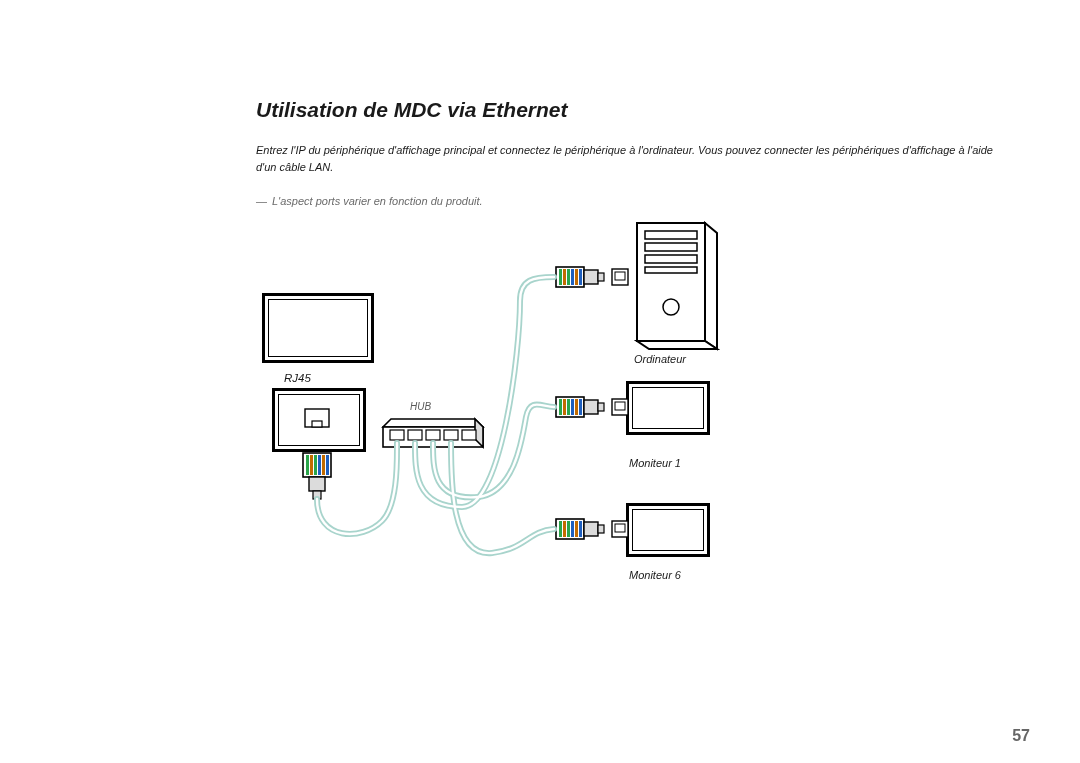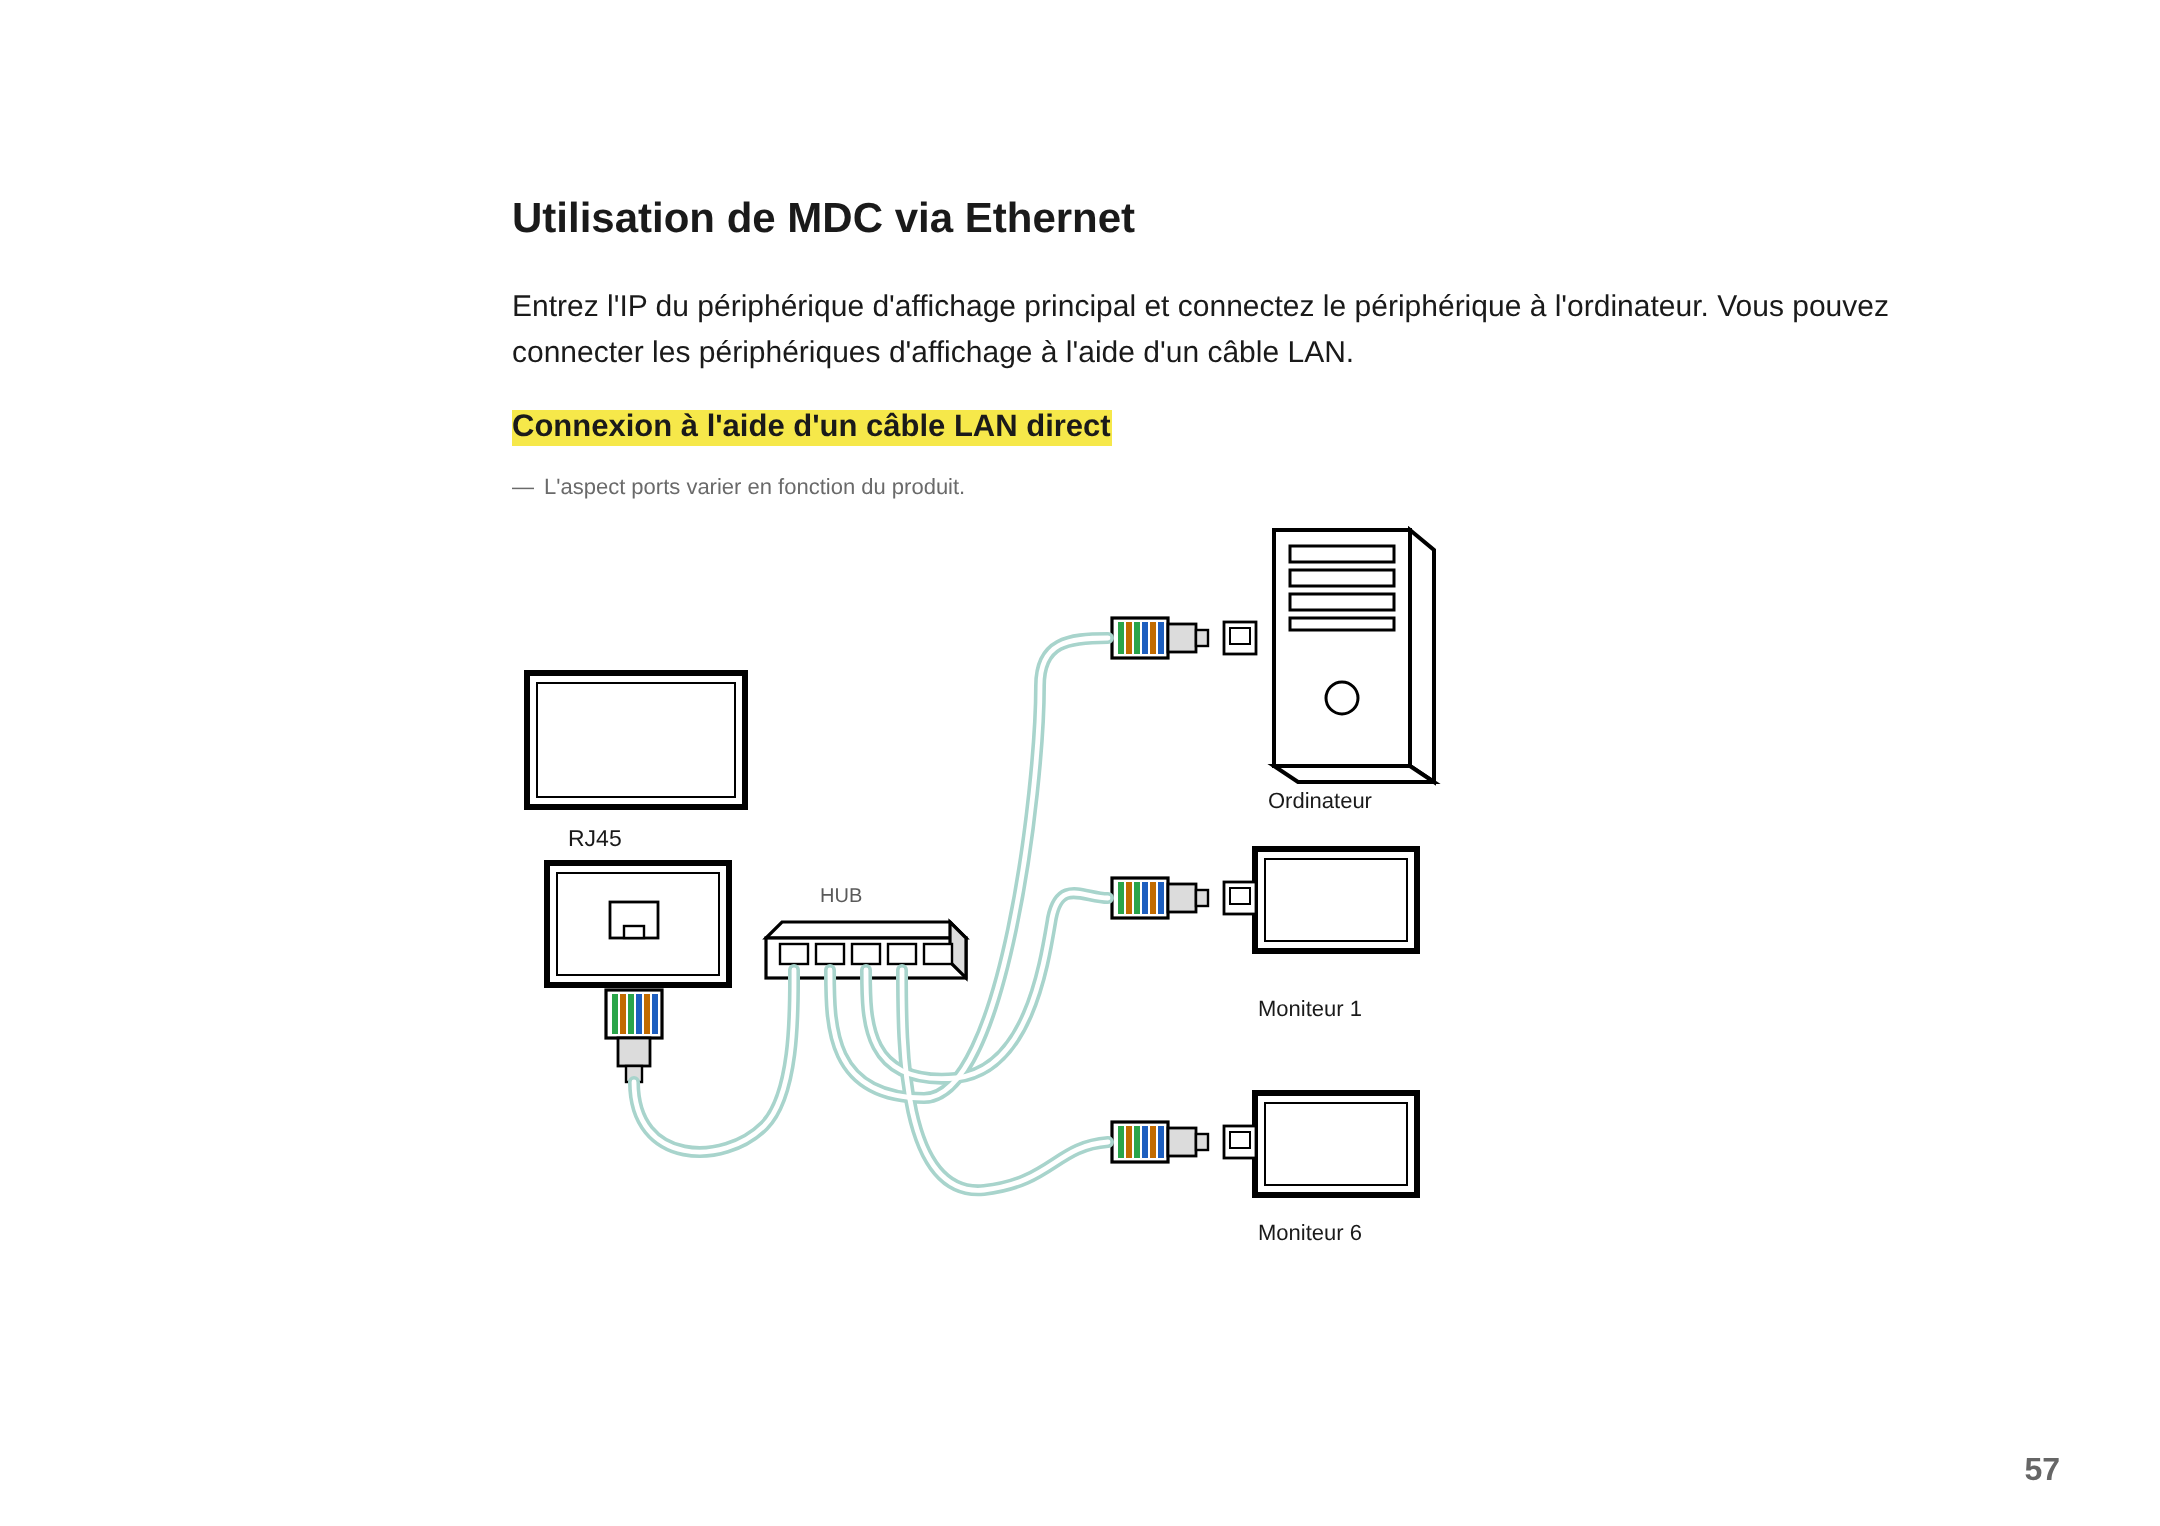--- a/index.html
+++ b/index.html
@@ -9,29 +9,30 @@
     height: 763px;
     background: #fff;
     color: #1a1a1a;
     position: relative;
   }
   .page {
     position: absolute;
     left: 256px;
     top: 98px;
     width: 740px;
+    font-style: italic;
   }
   h1 {
     font-size: 21px;
     font-weight: 600;
     margin-bottom: 14px;
     color: #1a1a1a;
   }
   .intro {
-    font-size: 15px;
+    font-size: 11px;
     line-height: 1.55;
     color: #1a1a1a;
     margin-bottom: 16px;
     margin-top: 20px;
   }
   h2 {
     font-size: 15.5px;
     font-weight: 600;
     color: #1a1a1a;
     margin-bottom: 12px;
@@ -83,21 +84,20 @@
     font-weight:bold;
   }
   svg.overlay { position:absolute; left:0; top:0; }
 </style>
 </head>
 <body>
 
 <div class="page">
   <h1>Utilisation de MDC via Ethernet</h1>
   <p class="intro">Entrez l'IP du périphérique d'affichage principal et connectez le périphérique à l'ordinateur. Vous pouvez connecter les périphériques d'affichage à l'aide d'un câble LAN.</p>
-  <h2><span class="highlight">Connexion à l'aide d'un câble LAN direct</span></h2>
   <p class="note">L'aspect ports varier en fonction du produit.</p>
 
   <div class="diagram">
 
     <div class="monitor-outer" style="left:0px; top:72px; width:112px; height:70px;">
       <div class="monitor-inner"></div>
     </div>
     <div class="label label-rj45" style="left:22px; top:151px;">RJ45</div>
 
     <div class="monitor-outer" style="left:10px; top:167px; width:94px; height:64px;">

